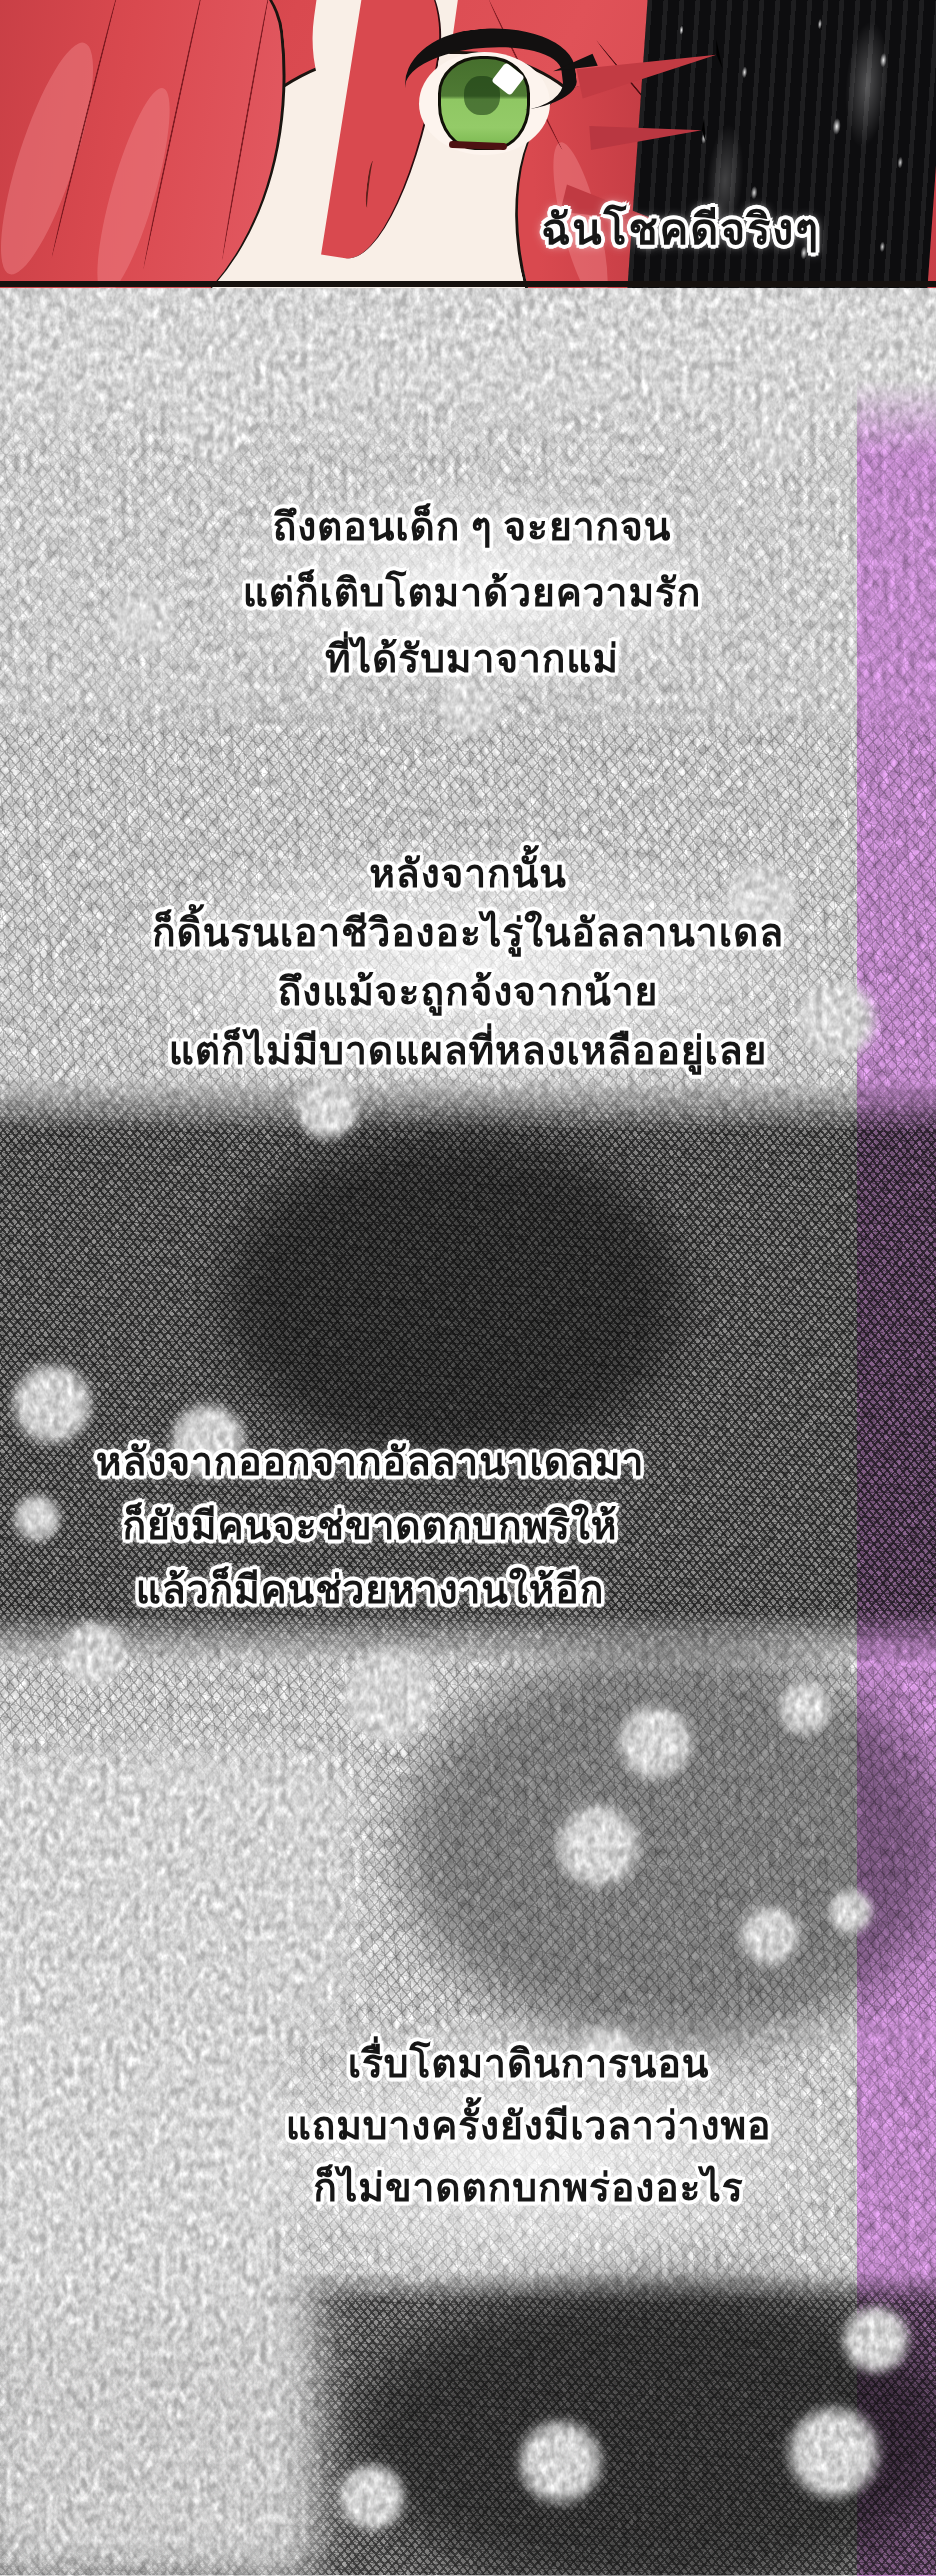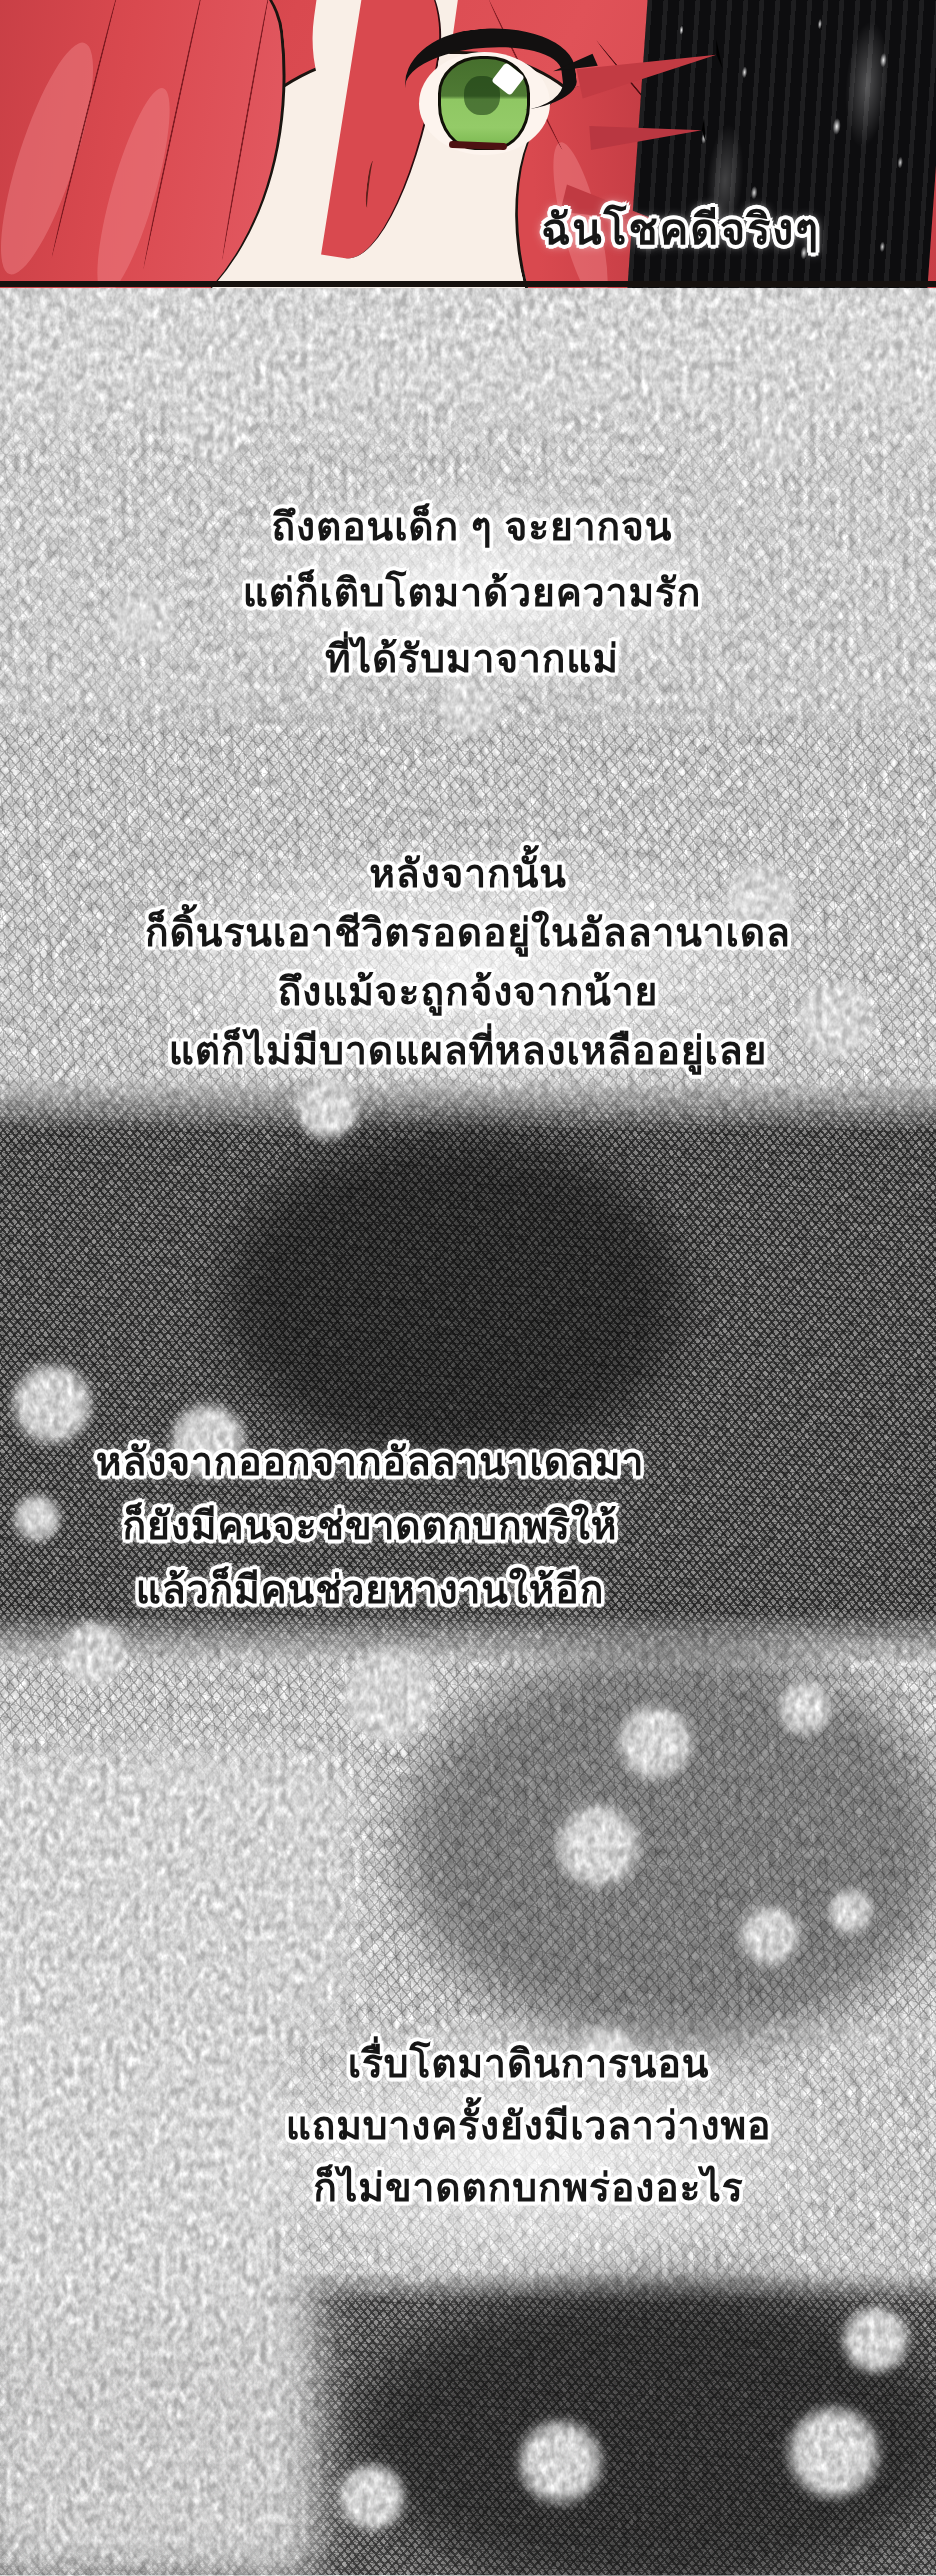--- a/index.html
+++ b/index.html
@@ -1,17 +1,17 @@
 <!DOCTYPE html>
 <html style="font-size:15px"><head>
 <meta charset="utf-8">
 <style>
   html,body{margin:0;padding:0;background:#ffffff;}
   .page{position:relative;width:936px;height:2576px;overflow:hidden;background:#f0abfc;
-        font-family:Liberation Sans, sans-serif;}
+        font-family:Liberation Serif, serif;}
 
   
   .panel{position:absolute;left:0;top:0;width:936px;height:288px;overflow:hidden;background:#d9494f;}
   .hair-grad{position:absolute;inset:0;
     background:linear-gradient(115deg,#c03a42 0%,#d9494f 28%,#e05258 55%,#c73e46 100%);}
   .hl{position:absolute;background:rgba(240,135,140,.45);border-radius:50%;}
   .strand{position:absolute;border-left:2.8px solid rgba(105,15,22,.8);border-radius:100% 0 0 100%/50% 0 0 50%;}
   .face{position:absolute;left:192px;top:51px;width:440px;height:281px;background:#f9efe7;
         border-radius:46% 40% 6% 8%/70% 62% 4% 6%;border:3.7px solid #1a1410;}
   .forehead{position:absolute;left:309px;top:-17px;width:140px;height:150px;background:#f9efe7;
@@ -60,21 +60,21 @@
         border-radius:3.7px;transform:rotate(2deg);}
   .nose-line{position:absolute;left:367px;top:161px;width:5.6px;height:47px;
         border-left:2.8px solid rgba(70,25,18,.85);border-radius:50% 0 0 50%/60% 0 0 60%;transform:rotate(7deg);}
   .panel-bottom-line{position:absolute;left:0;top:281px;width:936px;height:5.6px;background:#16110e;}
   .caption{position:absolute;left:541px;top:195px;font-size:43px;font-weight:bold;letter-spacing:1.9px;
         white-space:nowrap;color:#161616;z-index:8;
         text-shadow:-2.8px -2.8px 0 #fff,2.8px -2.8px 0 #fff,-2.8px 2.8px 0 #fff,2.8px 2.8px 0 #fff,
           -3.7px 0 0 #fff,3.7px 0 0 #fff,0 -3.7px 0 #fff,0 3.7px 0 #fff,0 0 6.6px #fff,0 0 11.2px rgba(255,255,255,.9);}
 
   
-  .content{position:absolute;left:0;top:288px;width:936px;height:2288px;background:#fff;}
+  .content{position:absolute;left:0;top:288px;width:857px;height:2288px;background:#fff;}
   .xhatch{background-image:
       repeating-linear-gradient(52deg,rgba(20,20,20,.55) 0 1.4px,rgba(0,0,0,0) 1.4px 7.5px),
       repeating-linear-gradient(-48deg,rgba(20,20,20,.5) 0 1.4px,rgba(0,0,0,0) 1.4px 8.4px),
       repeating-linear-gradient(84deg,rgba(20,20,20,.4) 0 0.9px,rgba(0,0,0,0) 0.9px 11.2px),
       repeating-linear-gradient(14deg,rgba(20,20,20,.33) 0 0.9px,rgba(0,0,0,0) 0.9px 14px);}
   .xheavy{background-color:rgba(22,19,17,.5);
      background-image:
       repeating-linear-gradient(52deg,rgba(10,10,10,.8) 0 1.9px,rgba(0,0,0,0) 1.9px 5.6px),
       repeating-linear-gradient(-48deg,rgba(10,10,10,.75) 0 1.9px,rgba(0,0,0,0) 1.9px 6.6px),
       repeating-linear-gradient(2deg,rgba(10,10,10,.5) 0 0.9px,rgba(0,0,0,0) 0.9px 8.4px),
@@ -212,21 +212,21 @@
     <div class="halo" style="left:201px;top:1732px;width:655px;height:271px;"></div>
 
     <div class="nblock b1">
       <div class="nline">ถึงตอนเด็ก ๆ จะยากจน</div>
       <div class="nline">แต่ก็เติบโตมาด้วยความรัก</div>
       <div class="nline">ที่ได้รับมาจากแม่</div>
     </div>
 
     <div class="nblock b2">
       <div class="nline">หลังจากนั้น</div>
-      <div class="nline">ก็ดิ้นรนเอาชีวิตรอดอยู่ในอัลลานาเดล</div>
+      <div class="nline">ก็ดิ้นรนเอาชีวิองอะไรู่ในอัลลานาเดล</div>
       <div class="nline">ถึงแม้จะถูกจ้งจากน้าย</div>
       <div class="nline">แต่ก็ไม่มีบาดแผลที่หลงเหลืออยู่เลย</div>
     </div>
 
     <div class="nblock b3">
       <div class="nline">หลังจากออกจากอัลลานาเดลมา</div>
       <div class="nline">ก็ยังมีคนจะช่ขาดตกบกพริให้</div>
       <div class="nline">แล้วก็มีคนช่วยหางานให้อีก</div>
     </div>
 

